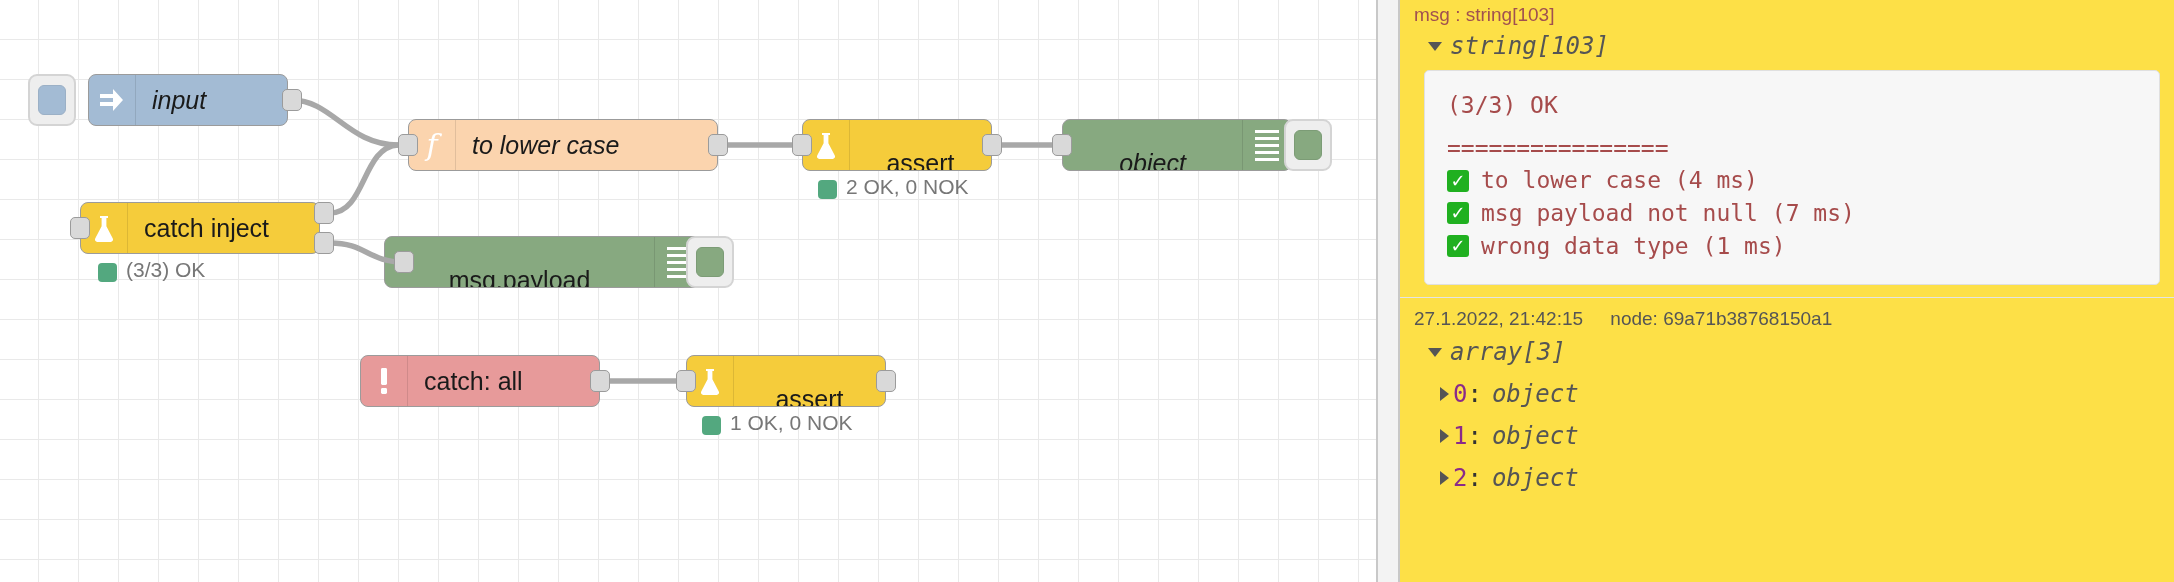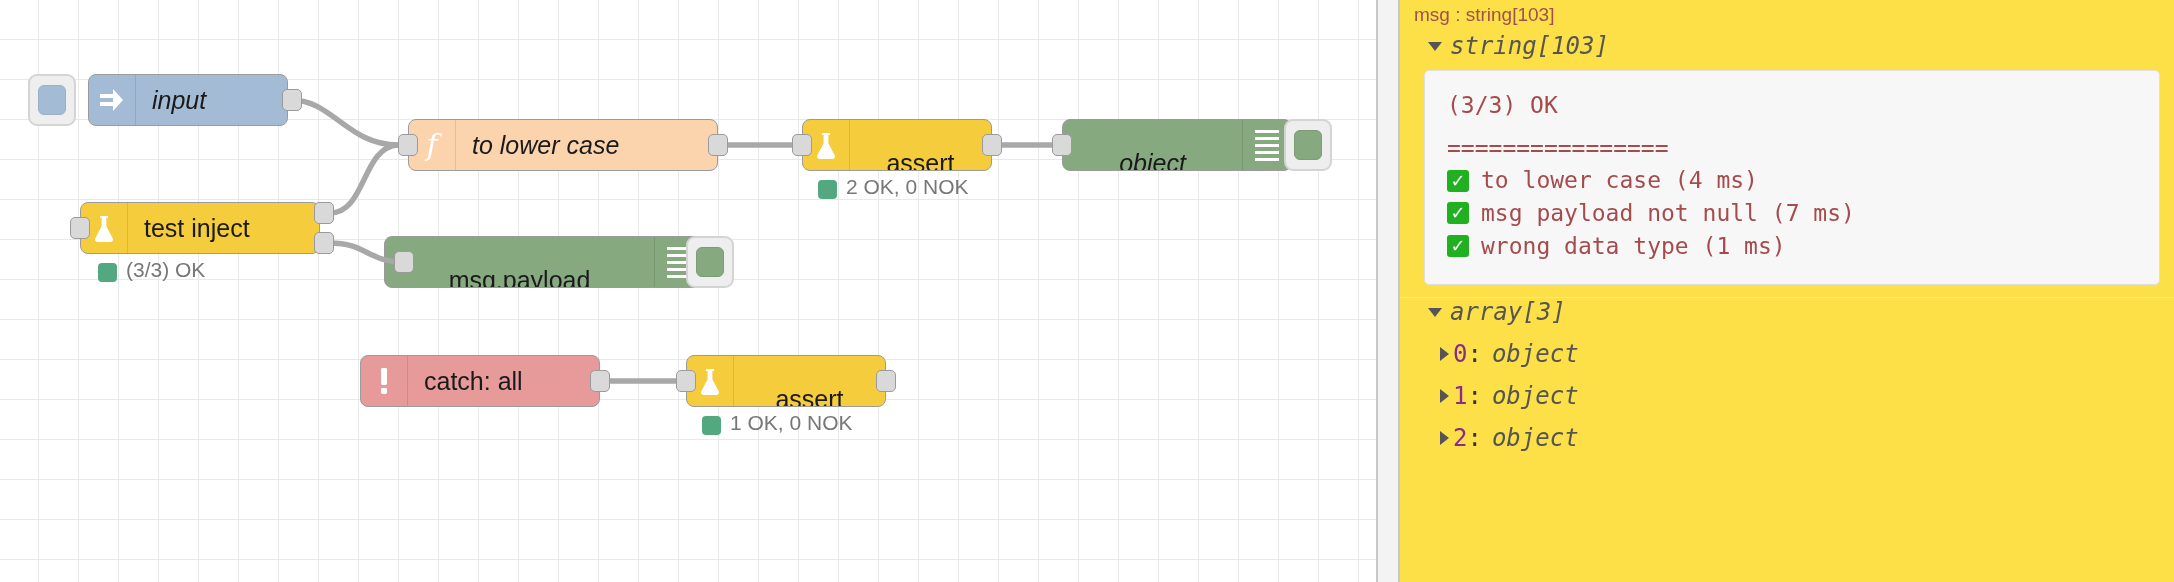--- a/index.html
+++ b/index.html
@@ -305,21 +305,21 @@
     </div>
     <div class="port" style="left:282px; top:89px;"></div>
 
     <div class="port" style="left:70px; top:217px;"></div>
     <div class="node" style="left:80px; top:202px; width:240px; background:#f5cc3b;">
       <div class="icon-cell">
         <svg class="ico" width="28" height="30" viewBox="0 0 28 30" aria-hidden="true">
           <path d="M10 3 h8 v2 h-1.6 v8.2 l6.4 12.4 c0.8 1.6 -0.3 3.4 -2.1 3.4 H7.3 c-1.8 0 -2.9 -1.8 -2.1 -3.4 l6.4 -12.4 V5 H10 z" fill="#ffffff"></path>
         </svg>
       </div>
-      <div class="label-cell">test inject</div>
+      <div class="label-cell">catch inject</div>
     </div>
     <div class="port" style="left:314px; top:202px;"></div>
     <div class="port" style="left:314px; top:232px;"></div>
     <div class="status" style="left:98px; top:258px;">
       <span class="dot"></span>
       <span>(3/3) OK</span>
     </div>
 
     <div class="port" style="left:398px; top:134px;"></div>
     <div class="node italic" style="left:408px; top:119px; width:310px; background:#fbd4ae;">
@@ -437,20 +437,24 @@
         <div class="string-line">
           <span class="check">✓</span>
           <span>wrong data type (1 ms)</span>
         </div>
       </div>
     </div>
 
     <div class="dbg-sep"></div>
 
     <div class="dbg-msg">
+      <div class="dbg-meta">
+        <span>27.1.2022, 21:42:15</span>
+        <span class="meta-node">node: 69a71b38768150a1</span>
+      </div>
       <div class="dbg-type-row">
         <span class="caret-down"></span>
         <span class="dbg-type">array[3]</span>
       </div>
       <div class="arr-row">
         <span class="caret-right"></span>
         <span class="arr-key">0</span>
         <span class="arr-colon">:</span>
         <span class="arr-val">object</span>
       </div>

